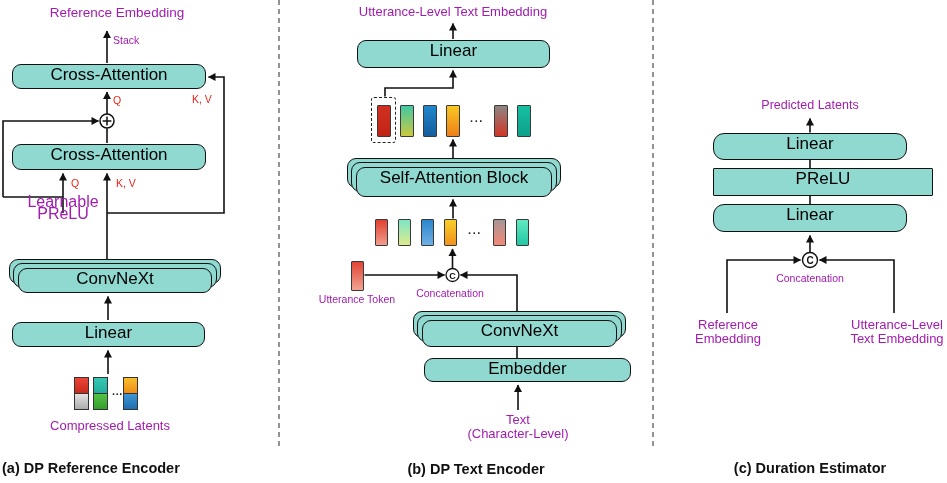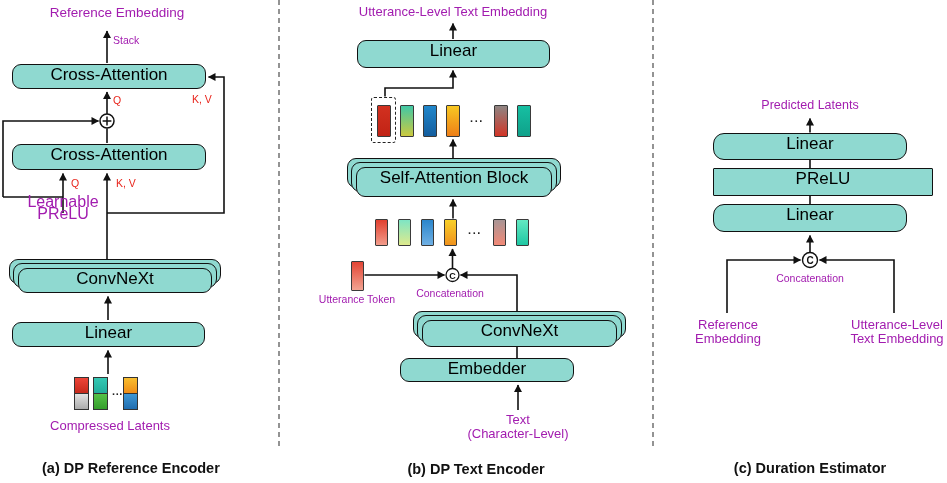--- a/index.html
+++ b/index.html
@@ -160,21 +160,21 @@
         </div>
         <span class="dots">···</span>
         <div class="latent">
           <div class="cell" style="background: linear-gradient(rgb(248, 190, 46), rgb(239, 140, 23));"></div>
           <div class="cell" style="background: linear-gradient(rgb(62, 151, 212), rgb(31, 109, 176));"></div>
         </div>
       </div>
 
     <div class="lbl ctr" style="left:110px; top:419px; font-size:13px;">Compressed Latents</div>
 
-    <div class="caption" style="left:2px; top:460px;margin-left:40px;">(a) DP Reference Encoder</div>
+    <div class="caption" style="left:2px; top:460px;">(a) DP Reference Encoder</div>
   </div>
 
   <div>
     <div class="lbl ctr" style="left:453px; top:5px; font-size:13px;">Utterance-Level Text Embedding</div>
 
     <div class="box" style="left:357px; top:40px; width:193px; height:28px;">
       <span>Linear</span>
     </div>
 
     <div id="sel-outline"></div>
@@ -211,21 +211,21 @@
     <div class="lbl ctr" style="left:450px; top:287px; font-size:10.5px;">Concatenation</div>
 
     <div class="stack" style="left:422px; top:320px; width:195px; height:27px;">
       <div class="back b2"></div>
       <div class="back b1"></div>
       <div class="box front">
         <span>ConvNeXt</span>
       </div>
     </div>
 
-    <div class="box" style="left:400px; top:358px; width:174px; height:24px;">
+    <div class="box" style="left:424px; top:358px; width:207px; height:24px;">
       <span>Embedder</span>
     </div>
 
     <div class="lbl ctr" style="left:518px; top:413px; font-size:13px; line-height:14px;">
       <div>Text</div>
       <div>(Character-Level)</div>
     </div>
 
     <div class="caption ctr" style="left:476px; top:461px;">(b) DP Text Encoder</div>
   </div>

